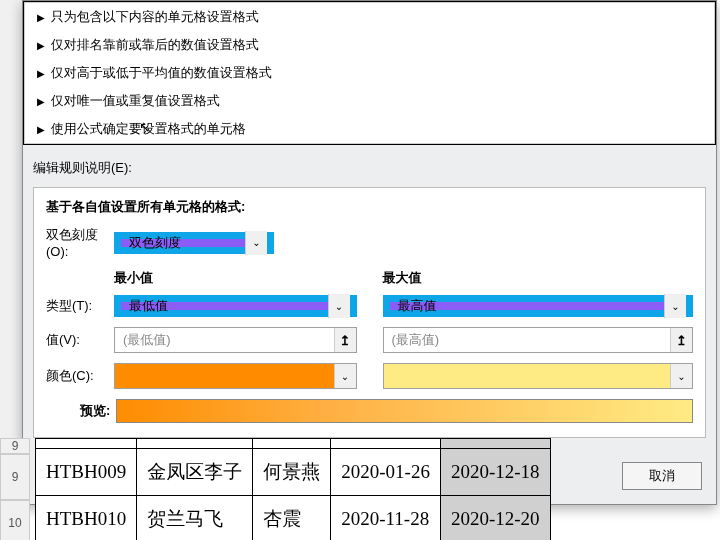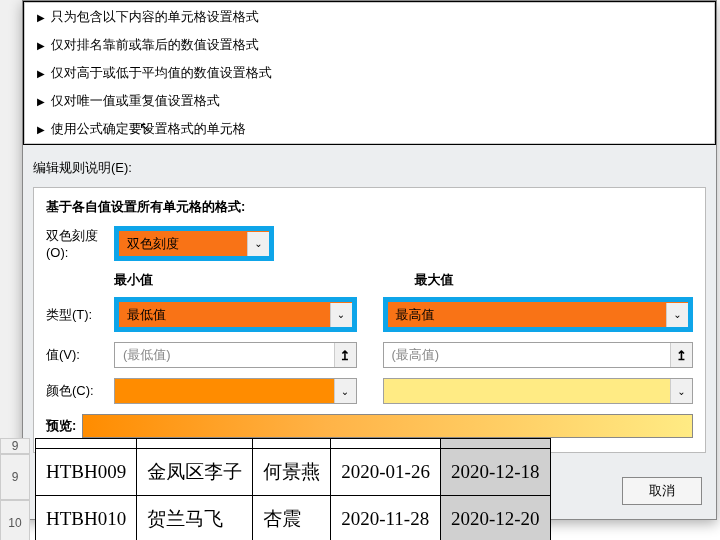--- a/index.html
+++ b/index.html
@@ -9,39 +9,39 @@
 .rule-list { background: #fff; border: 1px solid #000; margin: 0; }
 .rule-list-inner { border: 1px solid #ccc; }
 .rule-item { padding: 5px 12px; cursor: pointer; display: flex; align-items: center; gap: 6px; }
 .rule-item .arrow { font-size: 10px; }
 .cursor-pointer { position: absolute; left: 116px; top: 118px; font-size: 14px; pointer-events: none; }
 .section-label { margin: 14px 10px 10px 10px; }
 .panel { margin: 0 10px 14px 10px; background: #fff; border: 1px solid #bbb; padding: 10px 12px 14px 12px; }
 .panel-title { font-weight: bold; margin-bottom: 10px; }
 .row { display: flex; align-items: center; margin-bottom: 10px; }
 .row-label { width: 68px; flex-shrink: 0; }
-.combo { display: flex; align-items: center; border: 5px solid #0ea5e9; background: #f97316; height: 35px; }
+.combo { display: flex; align-items: center; border: 7px solid #0ea5e9; background: #8b5cf6; height: 22px; }
 .combo-text { padding: 0 8px; flex: 1; }
 .combo-btn { width: 22px; height: 24px; display: flex; align-items: center; justify-content: center; border-left: 1px solid #ccc; background: #f0f0f0; cursor: pointer; font-size: 10px; }
 .two-col { display: flex; gap: 26px; }
 .col { flex: 1; }
-.col-header { font-weight: normal; margin-bottom: 8px; padding-left: 0; margin-left: 32px; }
+.col-header { font-weight: normal; margin-bottom: 8px; padding-left: 0; }
 .bold { font-weight: bold; }
 .input-row { display: flex; align-items: center; margin-bottom: 10px; }
 .input-box { display: flex; align-items: center; border: 1px solid #a0a0a0; background: #fff; height: 26px; flex: 1; }
 .input-text { padding: 0 8px; flex: 1; color: #888; }
 .input-text.normal { color: #000; }
 .input-btn { width: 22px; height: 24px; display: flex; align-items: center; justify-content: center; border-left: 1px solid #ccc; background: #f0f0f0; cursor: pointer; }
 .color-swatch-orange { background: #ff8c00; }
 .color-swatch-yellow { background: #ffeb84; }
 .color-row { display: flex; align-items: center; margin-bottom: 10px; }
 .color-box { display: flex; align-items: center; border: 1px solid #a0a0a0; background: #fff; height: 26px; flex: 1; }
 .color-fill { flex: 1; height: 100%; }
 .preview-row { display: flex; align-items: center; }
-.preview-label { font-weight: bold; margin-right: 6px; }
+.preview-label { font-weight: bold; margin-right: 6px; margin-left: 34px; }
 .preview-bar { flex: 1; height: 24px; border: 1px solid #888; background: linear-gradient(to right, #ff8c00 0%, #ffb347 40%, #ffeb84 100%); }
 .buttons { display: flex; justify-content: flex-end; gap: 12px; padding: 10px 14px 14px 14px; }
 .btn { min-width: 80px; height: 28px; border: 1px solid #888; background: #f5f5f5; cursor: pointer; display: flex; align-items: center; justify-content: center; }
 .btn-primary { border: 1px solid #0078d4; }
 .spreadsheet { position: absolute; left: 0; top: 438px; width: 720px; }
 .sheet-rowhead { position: absolute; left: 0; width: 30px; background: #f0f0f0; border: 1px solid #ccc; display: flex; align-items: center; justify-content: center; font-size: 12px; color: #555; }
 .sheet-table { position: absolute; left: 35px; top: 0; border-collapse: collapse; }
 .sheet-table td { border: 1.5px solid #000; padding: 10px 10px; font-size: 19px; background: #fff; font-family: SimSun, serif; }
 .sheet-table td.grey { background: #d0d0d0; }
 .sheet-table tr.partial td { height: 10px; padding: 0 14px; overflow: hidden; font-size: 19px; line-height: 4px; vertical-align: bottom; }

